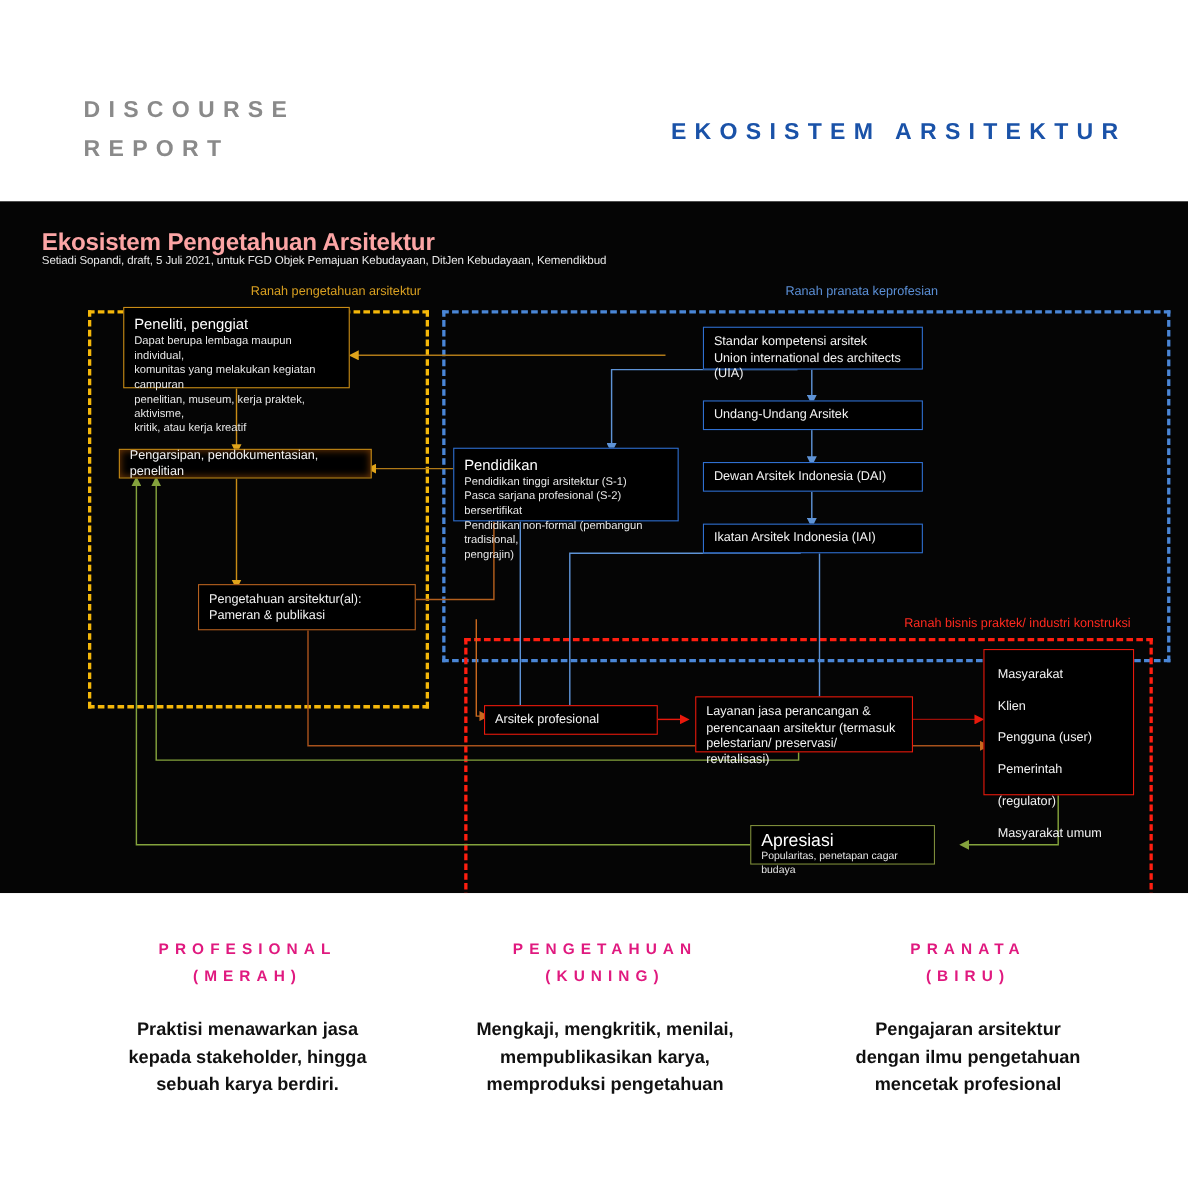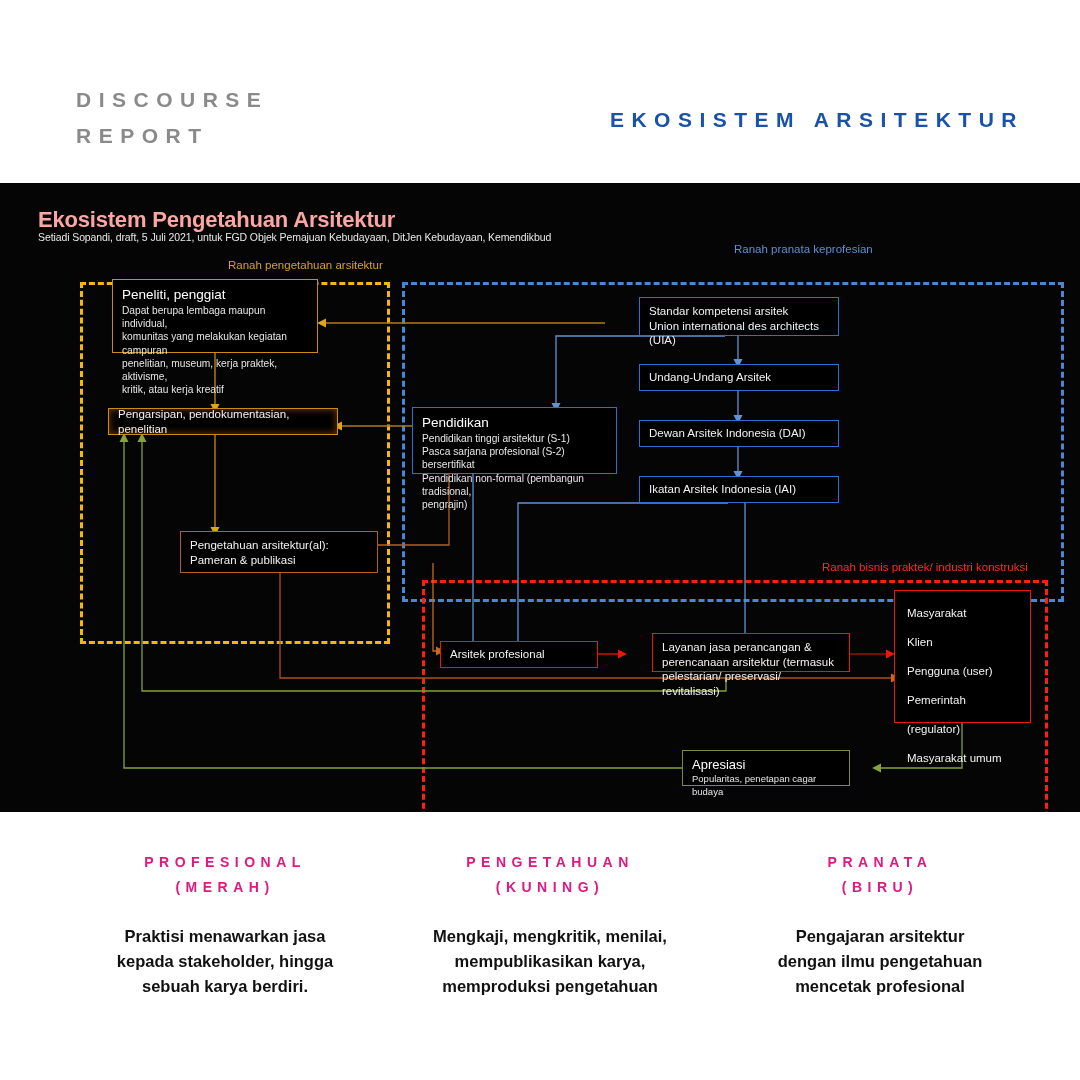--- a/index.html
+++ b/index.html
@@ -96,21 +96,21 @@
     <div class="hdr-right">EKOSISTEM ARSITEKTUR</div>
   </div>
 
   <div class="panel">
     <div class="diagram">
 
       <div class="dg-title">Ekosistem Pengetahuan Arsitektur</div>
       <div class="dg-sub">Setiadi Sopandi, draft, 5 Juli 2021, untuk FGD Objek Pemajuan Kebudayaan, DitJen Kebudayaan, Kemendikbud</div>
 
       <div class="rg-label rg-yellow" style="left:228px; top:76px;">Ranah pengetahuan arsitektur</div>
-      <div class="rg-label rg-blue" style="left:714px; top:60px;margin-left:20px;">Ranah pranata keprofesian</div>
+      <div class="rg-label rg-blue" style="left:714px; top:76px;">Ranah pranata keprofesian</div>
       <div class="rg-label rg-red" style="left:822px; top:378px;">Ranah bisnis praktek/ industri konstruksi</div>
 
       <div class="region yellow" style="left:80px; top:99px; width:310px; height:362px;"></div>
       <div class="region blue" style="left:402px; top:99px; width:662px; height:320px;"></div>
       <div class="region red" style="left:422px; top:397px; width:626px; height:300px;"></div>
 
       <svg class="wires" viewBox="0 0 1080 629">
         <defs>
           <marker id="ay" markerWidth="7" markerHeight="7" refX="3.2" refY="3.5" orient="auto">
             <path d="M0,0 L7,3.5 L0,7 z" fill="#e0a41b"></path>
@@ -209,38 +209,38 @@
       </div>
 
       <div class="nbox blue center" style="left:639px; top:293px; width:200px; height:27px;">
         <span>Ikatan Arsitek Indonesia (IAI)</span>
       </div>
 
       <div class="nbox red center" style="left:440px; top:458px; width:158px; height:27px;">
         <span>Arsitek profesional</span>
       </div>
 
-      <div class="nbox red" style="left:632px; top:450px; width:198px; height:39px;margin-left:20px;">
+      <div class="nbox red" style="left:632px; top:450px; width:198px; height:51px;">
         <div>Layanan jasa perancangan &amp;</div>
         <div>perencanaan arsitektur (termasuk</div>
         <div>pelestarian/ preservasi/ revitalisasi)</div>
       </div>
 
       <div class="nbox red" style="left:894px; top:407px; width:137px; height:133px; padding:8px 12px;">
         <div style="line-height:29px;">
           <div>Masyarakat</div>
           <div>Klien</div>
           <div>Pengguna (user)</div>
           <div>Pemerintah (regulator)</div>
           <div>Masyarakat umum</div>
         </div>
       </div>
 
       <div class="nbox olive" style="left:682px; top:567px; width:168px; height:36px;">
-        <div class="t" style="font-size:13px; line-height:15px;">Apresiasi</div>
+        <div class="t" style="font-size:16px; line-height:15px;">Apresiasi</div>
         <div class="d" style="font-size:9.5px;">Popularitas, penetapan cagar budaya</div>
       </div>
 
     </div>
   </div>
 
   <div class="footer">
 
     <div class="col" style="left:30px; width:390px;">
       <div class="kicker">

